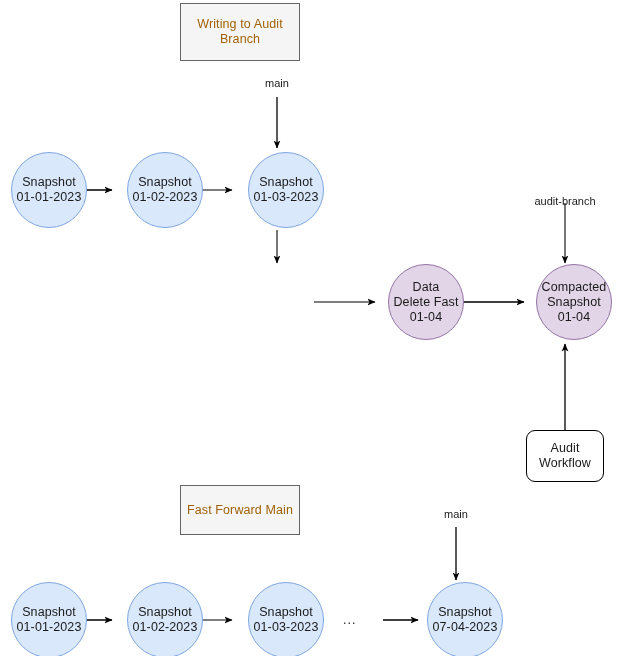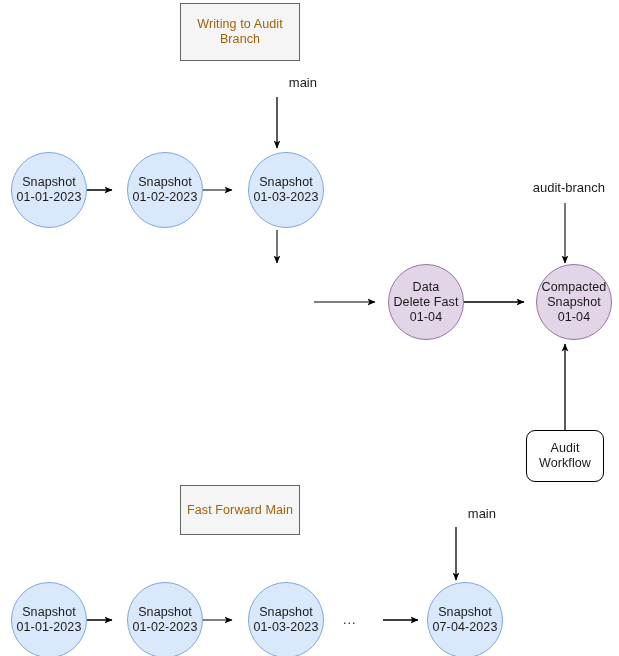--- a/index.html
+++ b/index.html
@@ -59,24 +59,24 @@
     color: #a16207;
   }
   .rounded-box {
     background: #ffffff;
     border: 1px solid #000000;
     border-radius: 9px;
     color: #1a1a1a;
   }
   .edge-label {
     position: absolute;
-    font-size: 13px;
+    font-size: 11px;
     line-height: 14px;
     color: #1a1a1a;
-    text-align: right;
+    text-align: center;
     white-space: nowrap;
   }
   .ellipsis-label {
     position: absolute;
     font-size: 12.5px;
     color: #1a1a1a;
     letter-spacing: 1px;
   }
   .nlabel {
     display: block;
@@ -140,21 +140,21 @@
 
   <div class="node circle snap" style="left:239px; top:152px; width:76px; height:76px;">
     <span><span>Snapshot</span><br><span>01-03-2023</span></span>
   </div>
 
 
   <div class="node circle purple" style="left:379px; top:264px; width:76px; height:76px;">
     <span><span>Data</span><br><span>Delete Fast</span><br><span>01-04</span></span>
   </div>
 
-  <div class="edge-label" style="left:525px; top:181px; width:80px;">
+  <div class="edge-label" style="left:525px; top:194px; width:80px;">
     <span>audit-branch</span>
   </div>
 
   <div class="node circle purple" style="left:527px; top:264px; width:76px; height:76px;">
     <span><span>Compacted</span><br><span>Snapshot</span><br><span>01-04</span></span>
   </div>
 
   <div class="node rect-label" style="left:180px; top:485px; width:120px; height:50px;">
     <span class="nlabel">Fast Forward Main</span>
   </div>

